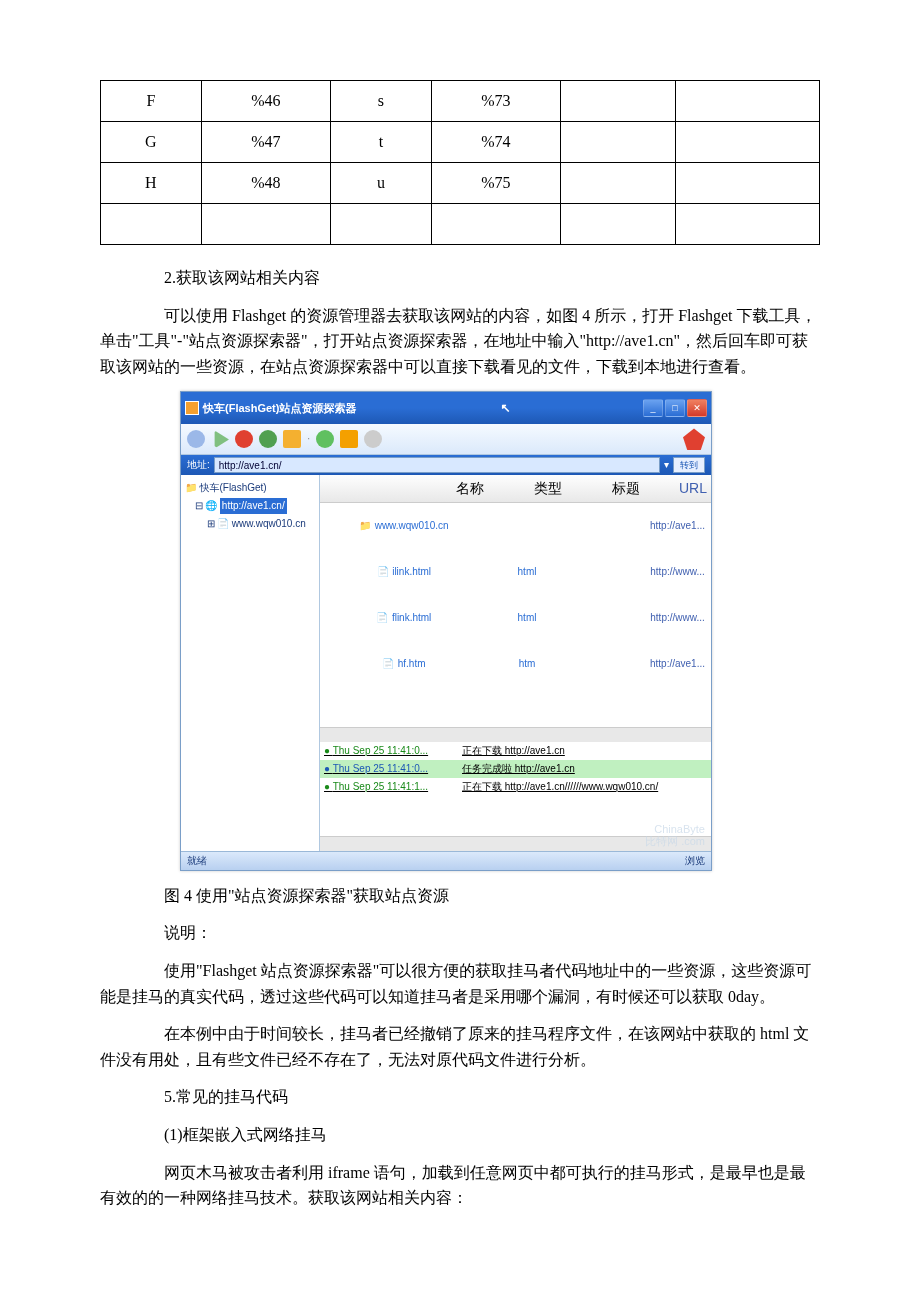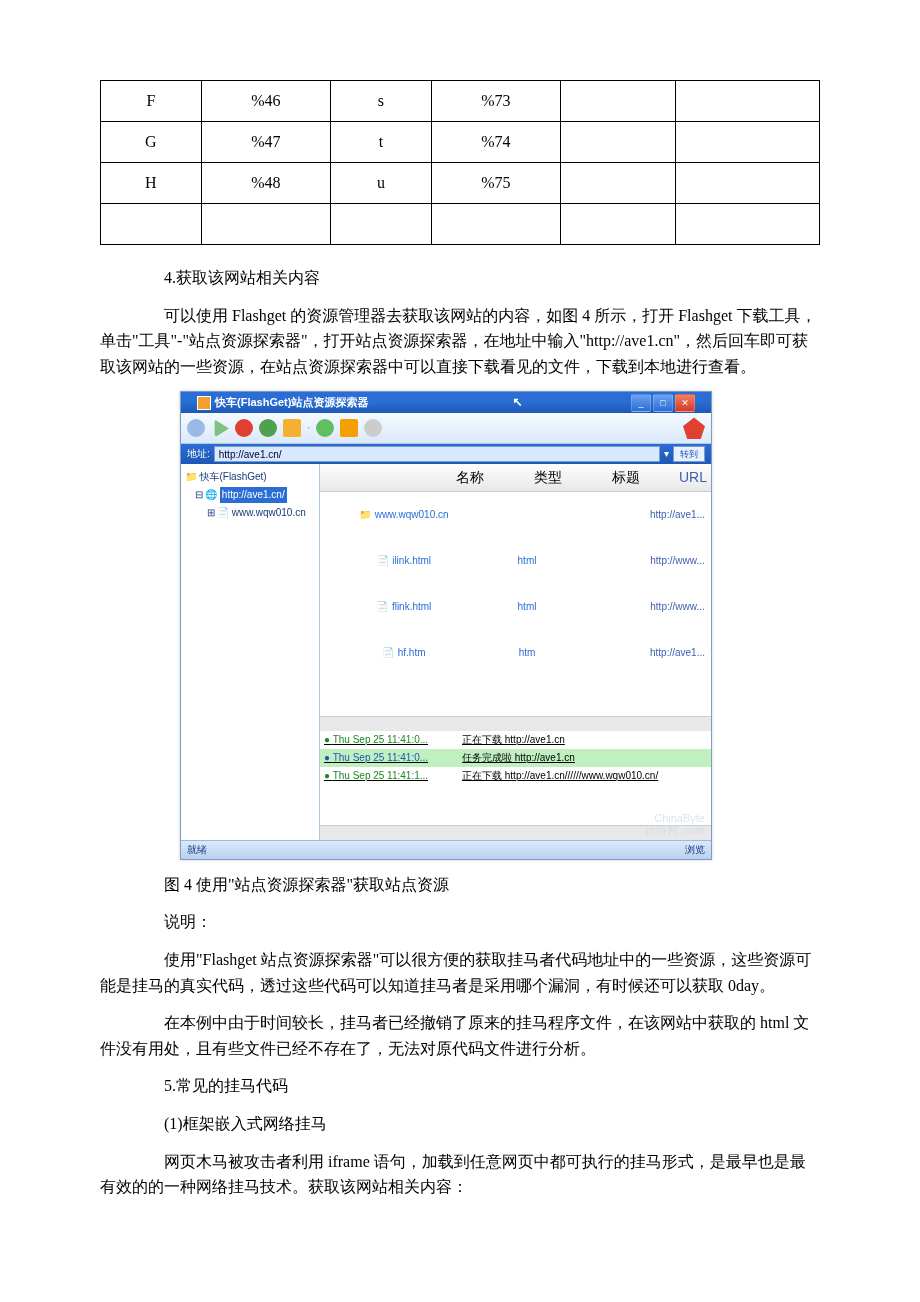--- a/index.html
+++ b/index.html
@@ -41,24 +41,24 @@
     margin: 10px 0 10px 80px;
     width: 530px;
     border: 1px solid #7a9ec8;
     box-shadow: 0 0 3px rgba(0,0,0,0.2);
     font-family: Tahoma, Arial, sans-serif;
     font-size: 10px;
     color: #fff;
   }
   .titlebar {
     background: linear-gradient(to bottom, #2a6dd4, #2a6dd4 50%, #1d58b5 100%);
-    height: 21px;
+    height: 32px;
     display: flex;
     align-items: center;
-    padding: 0 16px;
+    padding: 0 4px;
     justify-content: space-between;
     color: #fff;
   }
   .titlebar .title { display:flex; align-items:center; gap:4px; font-size:11px; font-weight:bold;}
   .titlebar .wbuttons { display:flex; gap:2px;}
   .wbtn {
     width: 18px; height:16px;
     background: linear-gradient(to bottom,#6aa2f0,#2a6dd4);
     border:1px solid #fff3;
     border-radius:2px;
@@ -212,21 +212,21 @@
       <td></td>
       <td></td>
       <td></td>
       <td></td>
       <td></td>
       <td></td>
     </tr>
   </tbody>
     </table>
 
-  <p class="indent1">4.获取该网站相关内容</p>
+  <p class="indent1">2.获取该网站相关内容</p>
 
   <p class="para" style="text-indent:4em">可以使用 Flashget 的资源管理器去获取该网站的内容，如图 4 所示，打开 Flashget 下载工具，单击"工具"-"站点资源探索器"，打开站点资源探索器，在地址中输入"http://ave1.cn"，然后回车即可获取该网站的一些资源，在站点资源探索器中可以直接下载看见的文件，下载到本地进行查看。</p>
 
   <div style="position:relative;">
   <div class="screenshot">
     <div class="titlebar">
       <div class="title">
         <span style="display:inline-block;width:12px;height:12px;background:#f4a030;border:1px solid #fff;"></span>
         <span>快车(FlashGet)站点资源探索器</span>
         <span class="cursor-icon" style="margin-left:140px;">↖</span>

